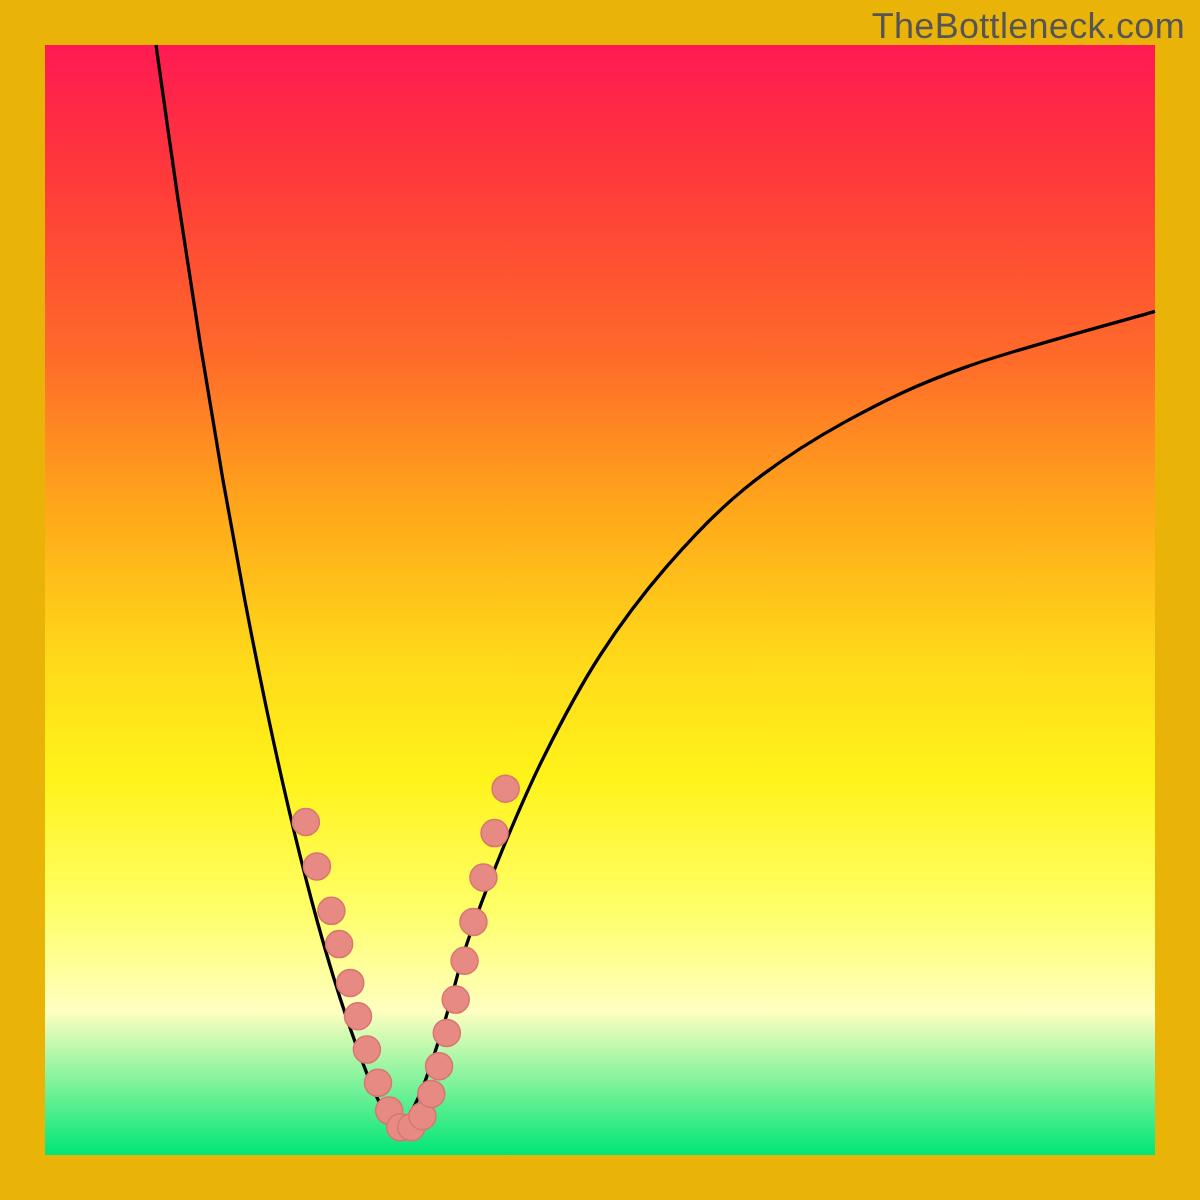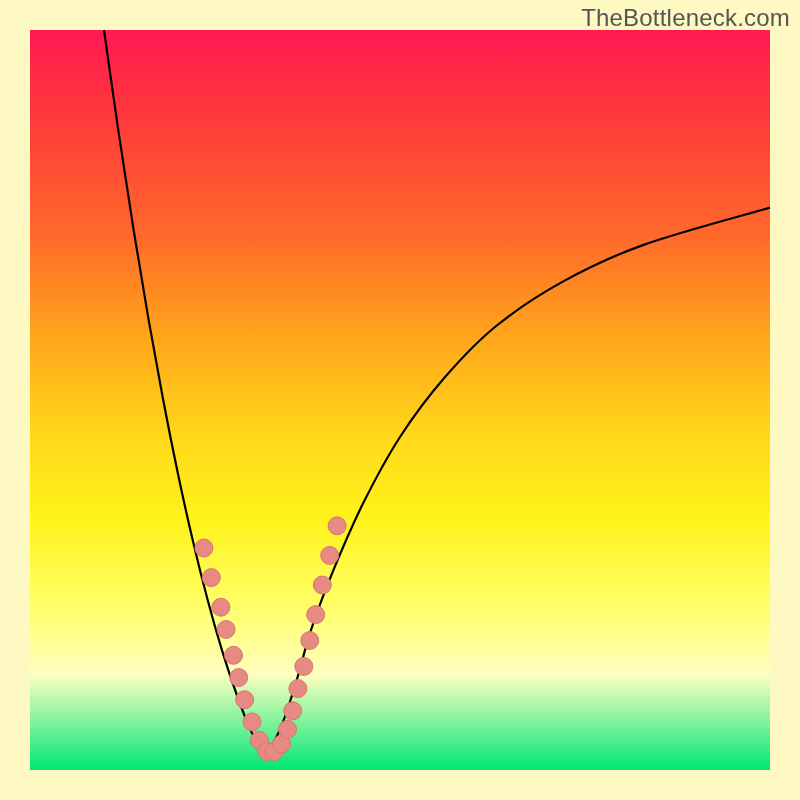--- a/index.html
+++ b/index.html
@@ -8,21 +8,21 @@
     width: 800px;
     height: 800px;
     overflow: hidden;
     background: #000;
     font-family: Arial, Helvetica, sans-serif;
   }
   .frame {
     position: relative;
     width: 800px;
     height: 800px;
-    background: #fef9c3;
+    background: #eab308;
   }
   .plot-area {
     position: absolute;
     left: 30px;
     top: 30px;
     width: 740px;
     height: 740px;
     background: linear-gradient(to bottom,
       #FF1A52 0%,
       #FF3A3A 12%,

